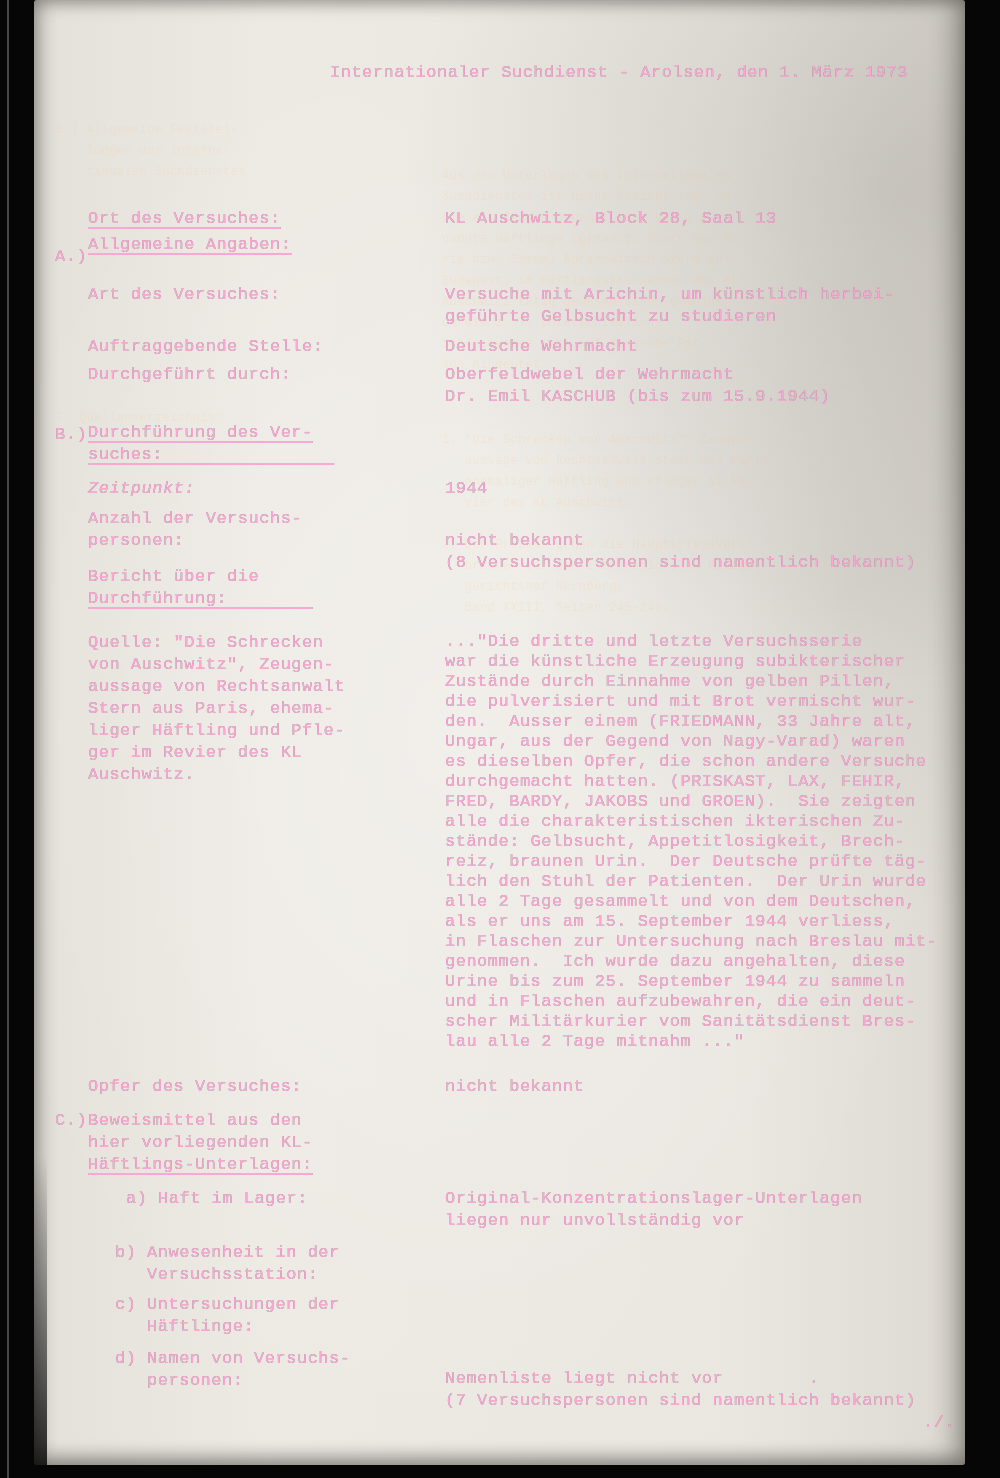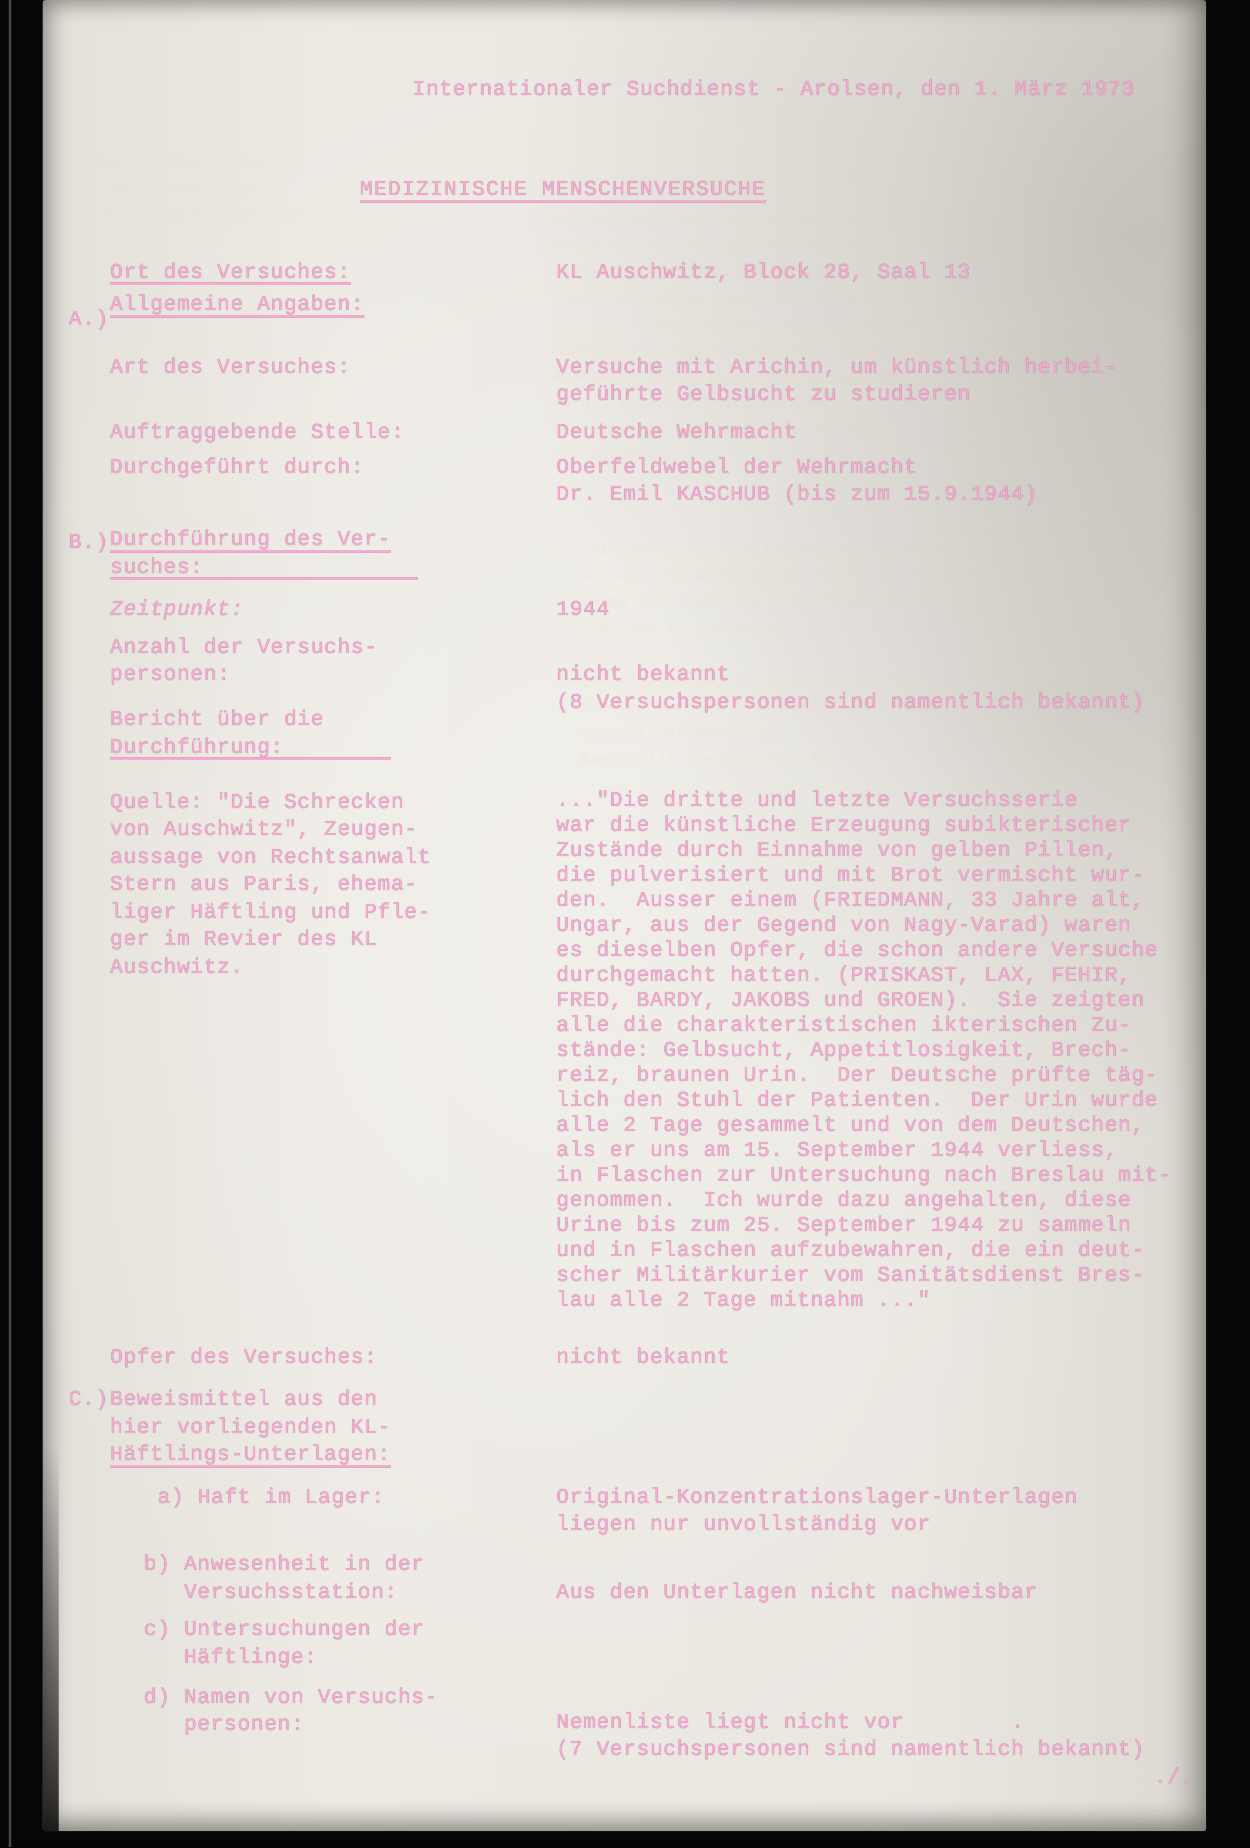--- a/index.html
+++ b/index.html
@@ -71,21 +71,20 @@
    ehemaliger Häftling und Pfleger im Re-
    vier des KL Auschwitz.
 
 2. Der Prozess gegen die Hauptkriegsver-
    brecher vor dem Internationalen Militär-
    gerichtshof Nürnberg,
    Band XXIII, Seiten 245-249.</div>
 
   <div class="t" style="left:330px;top:62px;">Internationaler Suchdienst - Arolsen, den 1. März 1973</div>
 
-  <div class="t u title" style="left:288px;top:142px;">MEDIZINISCHE MENSCHENVERSUCHE</div>
 
   <div class="t u" style="left:88px;top:208px;">Ort des Versuches:</div>
   <div class="t" style="left:445px;top:208px;">KL Auschwitz, Block 28, Saal 13</div>
 
   <div class="t" style="left:55px;top:246px;">A.)</div>
   <div class="t u" style="left:88px;top:234px;">Allgemeine Angaben:</div>
 
   <div class="t" style="left:88px;top:284px;">Art des Versuches:</div>
   <div class="t" style="left:445px;top:284px;">Versuche mit Arichin, um künstlich herbei-
 geführte Gelbsucht zu studieren</div>
@@ -148,21 +147,20 @@
   <div class="t" style="left:88px;top:1110px;"><span>Beweismittel aus den
 hier vorliegenden KL-</span>
 <span class="u">Häftlings-Unterlagen:</span></div>
 
   <div class="t" style="left:115px;top:1188px;margin-left:11px;">a) Haft im Lager:</div>
   <div class="t" style="left:445px;top:1188px;">Original-Konzentrationslager-Unterlagen
 liegen nur unvollständig vor</div>
 
   <div class="t" style="left:115px;top:1242px;">b) Anwesenheit in der
    Versuchsstation:</div>
-  <div class="t" style="left:445px;top:1264px;">Aus den Unterlagen nicht nachweisbar</div>
 
   <div class="t" style="left:115px;top:1294px;">c) Untersuchungen der
    Häftlinge:</div>
 
   <div class="t" style="left:115px;top:1348px;">d) Namen von Versuchs-
    personen:</div>
   <div class="t" style="left:445px;top:1368px;">Nemenliste liegt nicht vor        .
 (7 Versuchspersonen sind namentlich bekannt)</div>
 
   <div class="t" style="left:923px;top:1412px;">./.</div>

